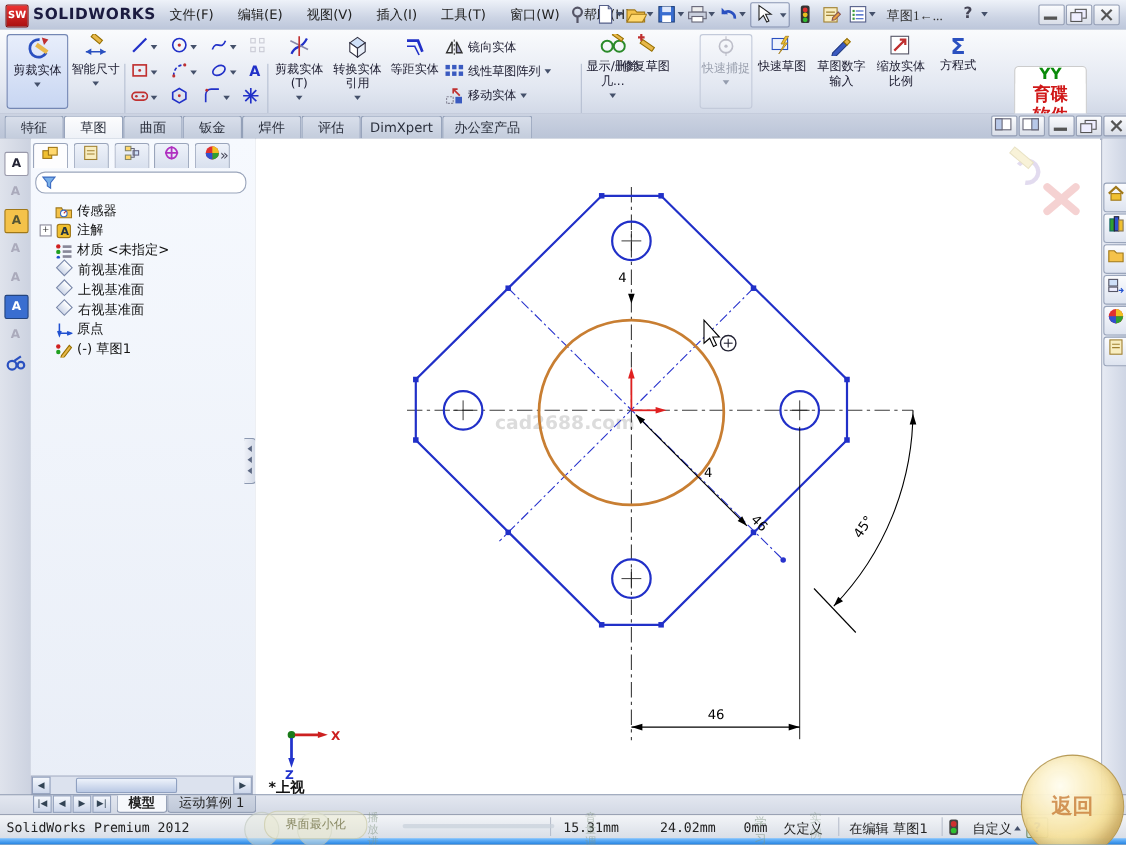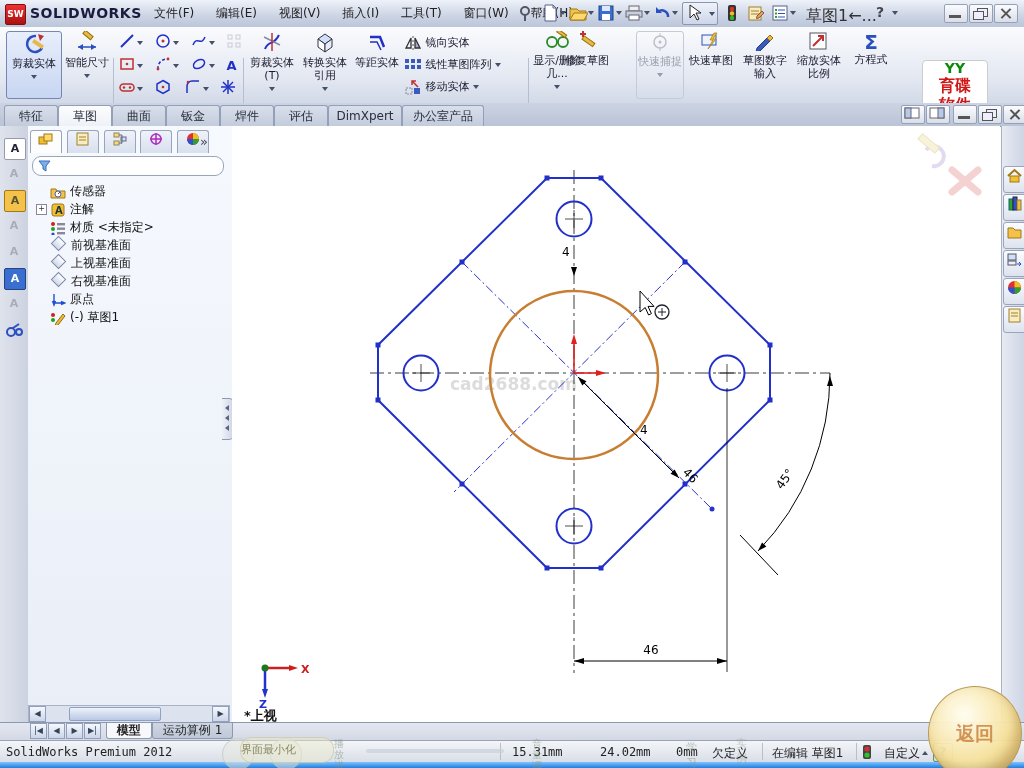--- a/index.html
+++ b/index.html
@@ -11,21 +11,21 @@
     background:linear-gradient(#eef2f9,#ccd4e4 60%,#bcc6da);border-bottom:1px solid #8d99b1;}
   .swcube{left:5px;top:4px;width:19px;height:19px;background:linear-gradient(#e33,#a11);
     border:1px solid #801010;border-radius:2px;color:#fff;font-size:9px;font-weight:bold;
     text-align:center;line-height:19px;}
   .brand{left:30px;top:5px;font-size:14px;font-weight:bold;color:#1b1b40;letter-spacing:.5px;}
   .menubar{left:145px;top:0;height:27px;}
   .menu-item{display:inline-block;padding:0 9px;line-height:26px;font-size:12px;color:#222;}
   .caret{display:inline-block;width:0;height:0;border-left:3px solid transparent;
     border-right:3px solid transparent;border-top:4px solid #44506a;vertical-align:middle;}
   .qbtn{width:20px;height:20px;top:3px;}
-  .hinttext{top:6px;font-size:16px;color:#333;}
+  .hinttext{top:6px;font-size:12px;color:#333;font-family:Liberation Serif, serif;}
   .winbtn{width:22px;height:17px;top:4px;background:linear-gradient(#fbfcfe,#d9dee8);
     border:1px solid #96a0b6;border-radius:2px;}
   .wb-min{left:4px;top:10px;width:12px;height:3px;background:#555;position:absolute;}
   .wb-rs1{left:7px;top:3px;width:9px;height:7px;border:1px solid #555;position:absolute;background:#eef;}
   .wb-rs2{left:3px;top:6px;width:9px;height:7px;border:1px solid #555;position:absolute;background:#eef;}
   .wb-x1,.wb-x2{left:10px;top:2px;width:2px;height:13px;background:#555;position:absolute;}
   .wb-x1{transform:rotate(45deg);} .wb-x2{transform:rotate(-45deg);}
   
   .ribbon{left:0;top:27px;width:1024px;height:76px;
     background:linear-gradient(#fafbfd,#e2e7f1 70%,#d2d9e7);border-bottom:1px solid #9aa5bc;}
@@ -100,21 +100,21 @@
   .taskpane{left:1001px;top:126px;width:23px;height:596px;
     background:linear-gradient(90deg,#e6eaf3,#cdd4e3);border-left:1px solid #aab2c4;}
   .tpbtn{left:1px;width:21px;height:25px;background:linear-gradient(#fbfcfe,#dde3ef);
     border:1px solid #9aa5bb;border-radius:3px 0 0 3px;text-align:center;}
   
   .viewport{left:232px;top:126px;width:768px;height:596px;background:#fff;}
   
   .ghost{color:rgba(130,150,130,.55);}
   .pill{left:240px;top:737px;width:92px;height:24px;border-radius:12px;
     background:rgba(235,233,205,.5);border:1px solid rgba(190,190,150,.5);
-    line-height:24px;font-size:11px;color:rgba(125,125,85,.9);}
+    text-align:center;line-height:24px;font-size:11px;color:rgba(125,125,85,.9);}
   .gcirc{width:30px;height:30px;border-radius:50%;background:rgba(225,230,220,.5);
     border:1px solid rgba(180,190,180,.5);}
   .backball{left:928px;top:686px;width:92px;height:92px;border-radius:50%;
     background:radial-gradient(circle at 38% 30%, rgba(255,253,240,.97), rgba(246,225,155,.95) 55%, rgba(206,170,88,.95));
     border:1px solid rgba(170,140,70,.8);box-shadow:inset -4px -6px 12px rgba(150,110,40,.35);
     text-align:center;font-size:19px;font-weight:bold;color:rgba(200,125,55,.8);line-height:92px;}
   .progress{left:366px;top:749px;width:138px;height:4px;border-radius:2px;background:rgba(200,208,218,.7);}
 </style>
 </head>
 <body>

